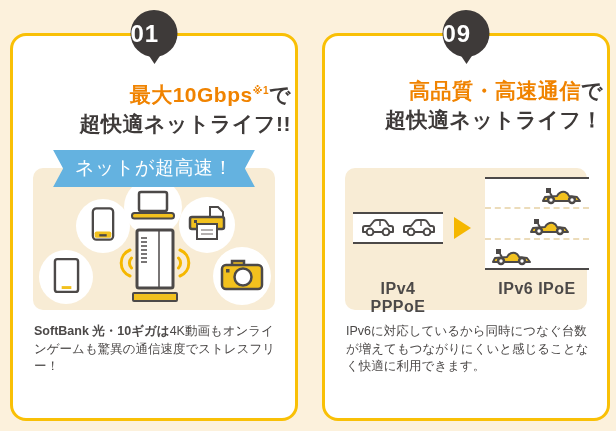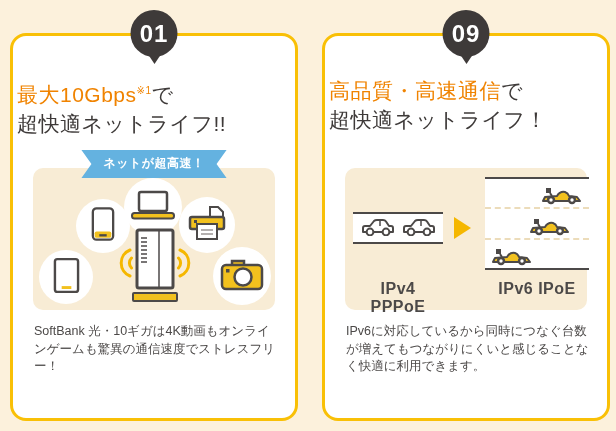--- a/index.html
+++ b/index.html
@@ -7,34 +7,34 @@
   .page{position:relative;width:616px;height:431px;background:#fcf1dc;overflow:hidden;}
 
   .card{position:absolute;top:33px;width:288px;height:388px;background:#fff;
         border:3px solid #f9c006;border-radius:16px;box-sizing:border-box;}
   .card.c1{left:10px;}
   .card.c2{left:322px;}
 
   .badge{position:absolute;top:-26px;left:50%;transform:translateX(-50%);
          width:47px;height:47px;background:#3e3a39;border-radius:50%;
          color:#fff;font-weight:bold;font-size:24px;display:flex;align-items:center;
-         justify-content:center;z-index:3;letter-spacing:1px;}
+         justify-content:flex-start;z-index:3;letter-spacing:1px;}
   .badge::after{content:"";position:absolute;bottom:-7px;left:50%;transform:translateX(-50%);
          border-left:6px solid transparent;border-right:6px solid transparent;
          border-top:9px solid #3e3a39;}
 
-  .heading{margin:40px 4px 8px;text-align:left;font-size:21px;line-height:29px;
-           font-weight:normal;color:#3e3a39;letter-spacing:0.5px;}
+  .heading{margin:40px 4px 8px;text-align:right;font-size:21px;line-height:29px;
+           font-weight:bold;color:#3e3a39;letter-spacing:0.5px;}
   .heading .line1,.heading .line2{display:block;}
   .heading .accent{color:#f08300;}
   .heading sup{font-size:10px;color:#f08300;vertical-align:super;}
 
   .ribbon{position:relative;z-index:2;margin:12px auto 0;width:max-content;
-          padding:5px 22px 6px;background:#64b2e0;color:#fff;font-size:12px;
-          font-weight:bold;letter-spacing:0.5px;
+          padding:5px 22px 6px;background:#64b2e0;color:#fff;font-size:19px;
+          font-weight:normal;letter-spacing:0.5px;
           clip-path:polygon(0 0,100% 0,calc(100% - 10px) 50%,100% 100%,0 100%,10px 50%);}
 
   .panel{position:absolute;left:20px;top:132px;width:242px;height:142px;
          background:#f8ecd5;border-radius:10px;}
 
   .circ{position:absolute;background:#fff;border-radius:50%;
         display:flex;align-items:center;justify-content:center;}
   .circ.phone{left:43px;top:31px;width:54px;height:54px;}
   .circ.laptop{left:91px;top:10px;width:58px;height:58px;}
   .circ.printer{left:146px;top:29px;width:56px;height:56px;}
@@ -44,21 +44,21 @@
   .router{position:absolute;left:84px;top:60px;width:76px;height:80px;}
   .router .wifi{position:absolute;top:18px;}
   .router .wifi.l{left:0;}
   .router .wifi.r{right:0;transform:scaleX(-1);}
   .router .rbody{position:absolute;left:18px;top:0;}
   .router .stand{position:absolute;left:15px;top:64px;width:42px;height:6px;
                  background:#f2c11e;border:2px solid #4c4948;border-radius:2px;}
 
   .body-text{position:absolute;left:21px;right:18px;top:287px;margin:0;
              font-size:12.5px;line-height:17.5px;color:#4c4948;}
-  .body-text strong{font-weight:normal;}
+  .body-text strong{font-weight:bold;}
 
   
   .road-box{position:absolute;left:8px;top:44px;width:90px;height:32px;background:#fff;
             border-top:2.5px solid #4c4948;border-bottom:2.5px solid #4c4948;
             box-sizing:border-box;display:flex;gap:5px;align-items:center;justify-content:center;}
   .arrow{position:absolute;left:109px;top:49px;width:0;height:0;
          border-left:17px solid #f5b700;border-top:11px solid transparent;
          border-bottom:11px solid transparent;}
   .race-box{position:absolute;left:140px;top:9px;width:104px;height:93px;background:#fff;
             border-top:2.5px solid #4c4948;border-bottom:2.5px solid #4c4948;

